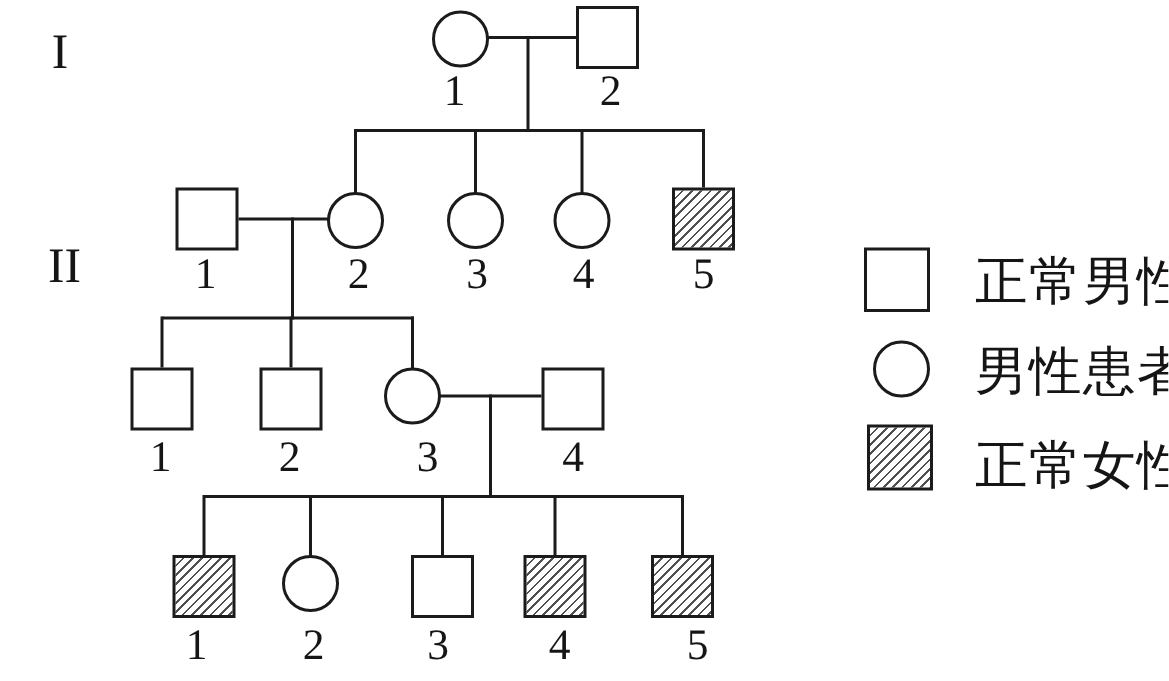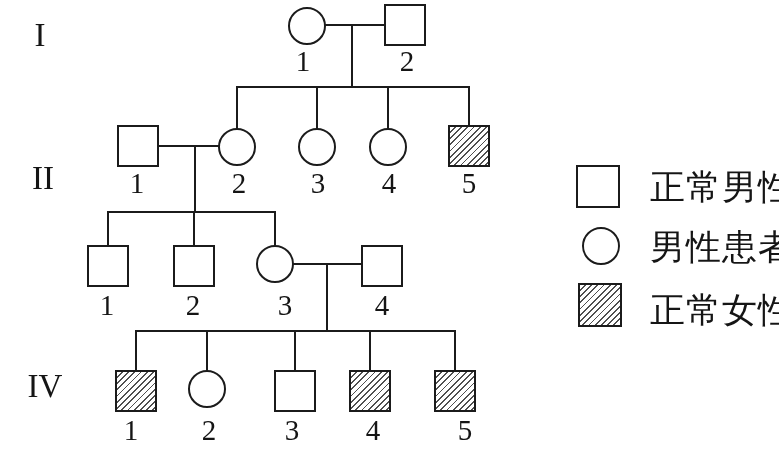--- a/index.html
+++ b/index.html
@@ -25,21 +25,20 @@
   .gen{position:absolute;width:46px;text-align:center;font-size:33px;line-height:36px;z-index:3;}
   .legend-label{position:absolute;font-size:35px;line-height:33px;white-space:nowrap;letter-spacing:1px;z-index:3;}
 </style>
 </head>
 <body>
 
 <div id="stage">
 
   <div class="gen" style="left:17px;top:17px;">I</div>
   <div class="gen" style="left:20px;top:133px;margin-top:27px;">II</div>
-  <div class="gen" style="left:22px;top:368px;">IV</div>
 
   <div class="hline" style="left:307px;top:24px;width:98px;"></div>
   <div class="vline" style="left:351px;top:24px;height:64px;"></div>
 
   <div class="hline" style="left:237px;top:86px;width:233px;"></div>
   <div class="vline" style="left:236px;top:86px;height:46px;"></div>
   <div class="vline" style="left:316px;top:86px;height:46px;"></div>
   <div class="vline" style="left:387px;top:86px;height:46px;"></div>
   <div class="vline" style="left:468px;top:86px;height:42px;"></div>
   <div class="hline" style="left:138px;top:145px;width:100px;"></div>

